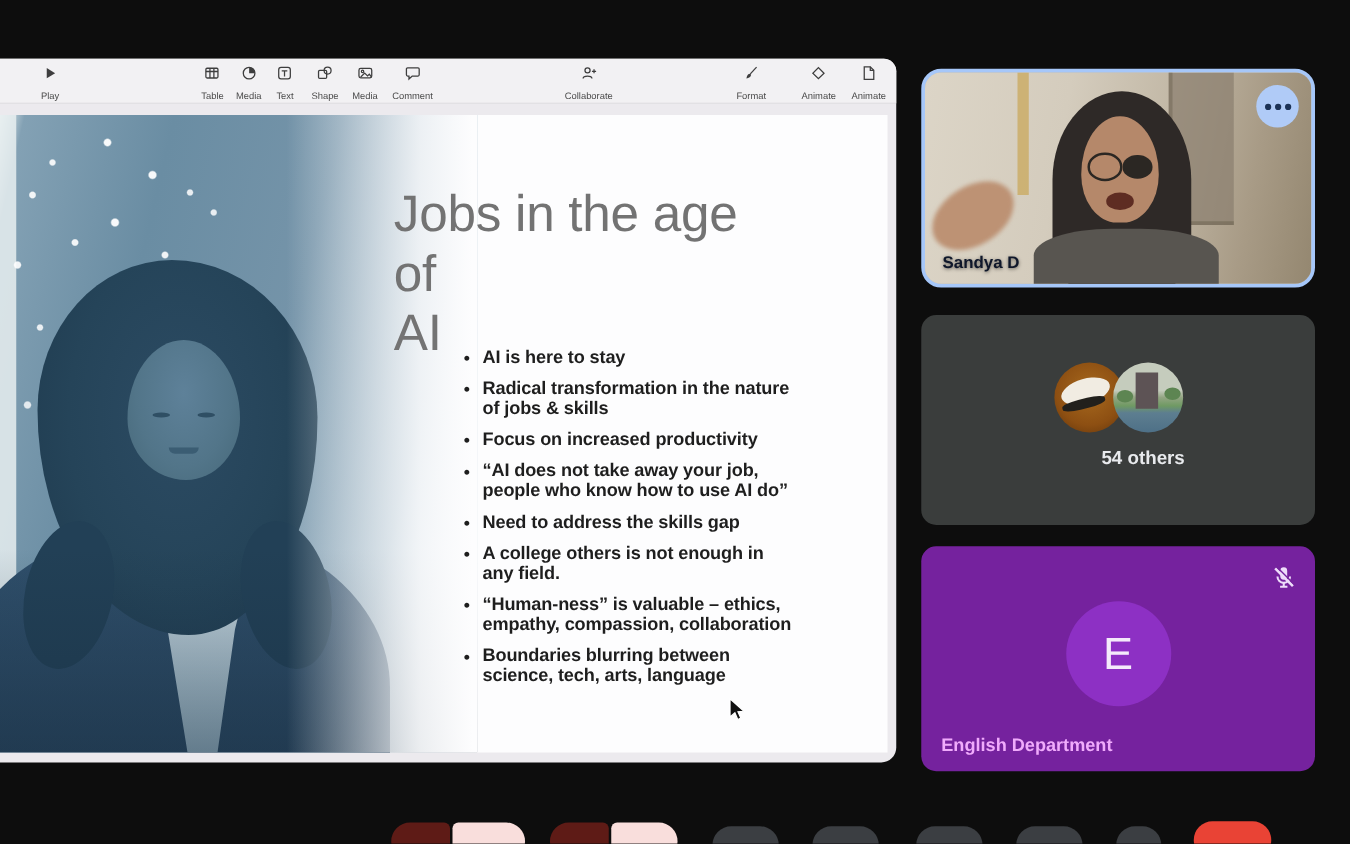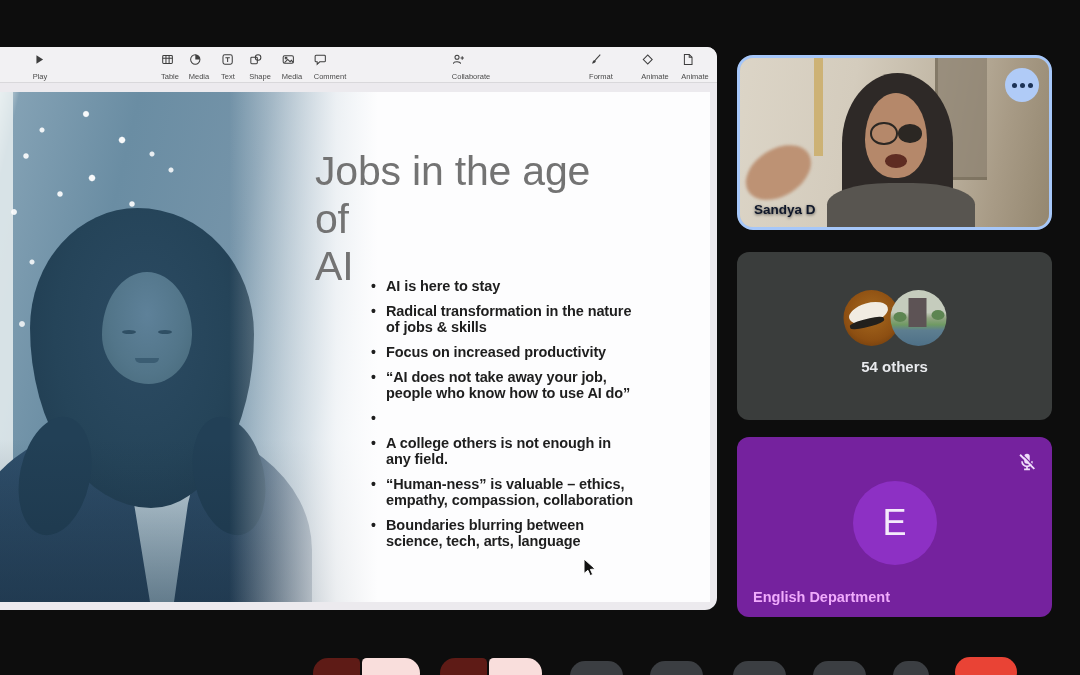--- a/index.html
+++ b/index.html
@@ -6,21 +6,21 @@
   html,body { background:#000; }
   body { font-family:"Liberation Sans","DejaVu Sans",sans-serif; }
   .stage { position:relative; width:1080px; height:675px; background:#0d0d0d; overflow:hidden; }
 
   
   .keynote-window { position:absolute; left:0; top:47px; width:717px; height:563px;
     background:#eceaee; border-radius:0 10px 12px 0; }
   .toolbar { position:absolute; left:0; top:0; width:100%; height:36px; background:#f2f1f3;
     border-bottom:1px solid #d9d8db; border-radius:0 10px 0 0; }
   .tb-item { position:absolute; top:5px; transform:translateX(-50%); display:flex;
-    flex-direction:column; gap:2px; cursor:default; }
+    flex-direction:column; align-items:center; gap:2px; cursor:default; }
   .tb-item svg { width:13px; height:13px; stroke:#3e3e3e; fill:none; stroke-width:1.1; }
   .tb-label { font-size:7.5px; color:#4a4a4a; white-space:nowrap; }
 
   .slide { position:absolute; left:0; top:45px; width:710px; height:510px;
     background:#fdfdfe; overflow:hidden; }
 
   
   .photo { position:absolute; left:0; top:0; width:382px; height:100%; overflow:hidden; }
   .photo-bg { position:absolute; inset:0;
     background:linear-gradient(103deg,#e9f0f1 0%,#83a1b4 4%,#6a8da3 28%,#7594a9 55%,#9db5c4 78%,#d9e4ea 92%,#fdfdfe 100%); }
@@ -112,21 +112,21 @@
     background:#f1ece2; border-radius:50%; transform:rotate(-16deg); }
   .av-hat::after { content:""; position:absolute; left:12%; top:52%; width:62%; height:14%;
     background:#22201c; border-radius:40%; transform:rotate(-14deg); }
   .av-castle { margin-left:-9px; background:linear-gradient(to bottom,
     #c5ccbd 0%, #c5ccbd 40%, #93a583 50%, #6f9a63 62%, #5d7e90 72%, #4e7087 100%); }
   .av-castle::before { content:""; position:absolute; left:33%; top:14%; width:32%; height:52%;
     background:#5d5355; }
   .av-castle::after { content:""; position:absolute; left:6%; top:40%; width:24%; height:18%;
     background:#5d8552; border-radius:50%; box-shadow:38px -2px 0 #5d8552; }
   .others-label { position:absolute; top:106px; width:100%; text-align:center; color:#e8eaed;
-    font-size:15px; font-weight:bold; }
+    font-size:15px; font-weight:bold;margin-left:20px; }
 
   .tile-english { top:437px; height:180px; background:#75229e; }
   .avatar-circle { position:absolute; left:50%; top:48%; transform:translate(-50%,-50%);
     width:84px; height:84px; border-radius:50%; background:#8d30c4; color:#f4eafb;
     display:flex; align-items:center; justify-content:center; font-size:36px; font-weight:400; }
   .room-name { position:absolute; left:16px; bottom:12px; color:#f0abfc; font-size:14.5px; font-weight:bold; }
   .micoff { position:absolute; top:14px; right:14px; width:22px; height:22px; }
 
   
   .ctl { position:absolute; height:30px; border-radius:16px; background:#3b3e42; cursor:pointer; }
@@ -259,20 +259,21 @@
             <span class="dot">•</span>
             <span class="txt">Focus on increased productivity</span>
           </div>
         <div class="bullet">
             <span class="dot">•</span>
             <span class="txt">“AI does not take away your job,
 people who know how to use AI do”</span>
           </div>
         <div class="bullet">
             <span class="dot">•</span>
+            <span class="txt">Need to address the skills gap</span>
           </div>
         <div class="bullet">
             <span class="dot">•</span>
             <span class="txt">A college others is not enough in
 any field.</span>
           </div>
         <div class="bullet">
             <span class="dot">•</span>
             <span class="txt">“Human-ness” is valuable – ethics,
 empathy, compassion, collaboration</span>

